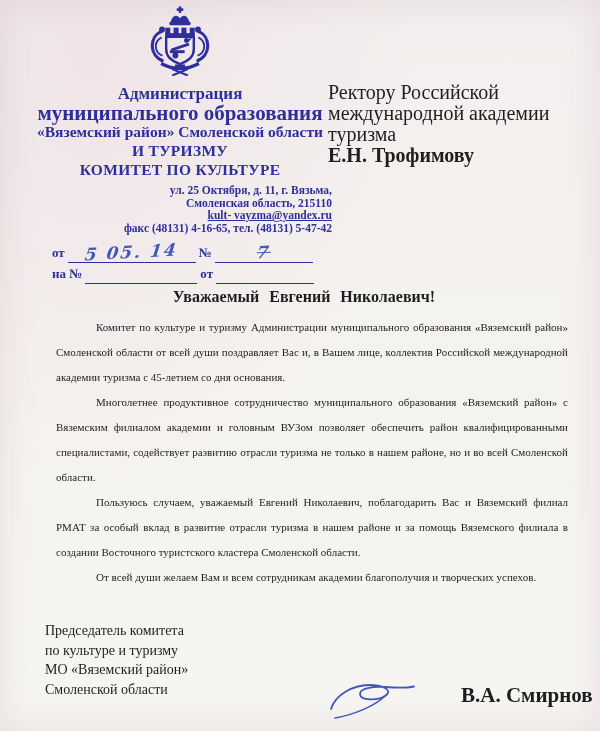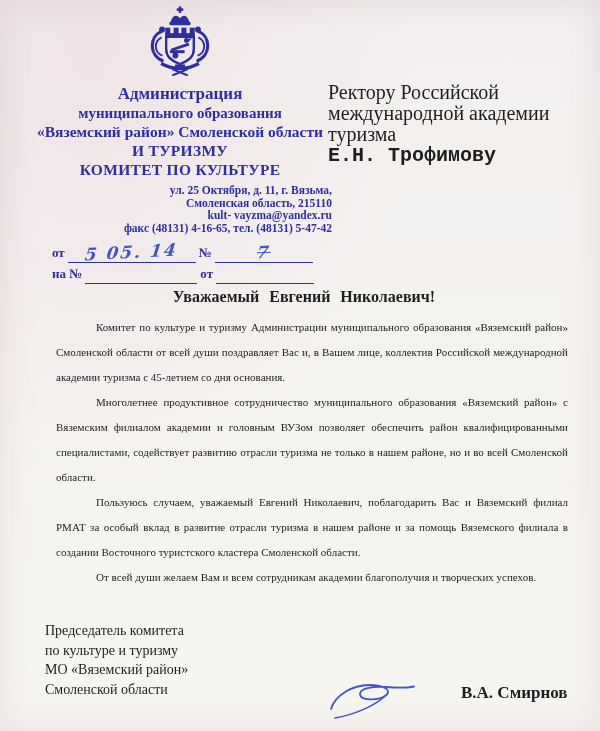--- a/index.html
+++ b/index.html
@@ -26,25 +26,25 @@
   
   .letterhead {
     position: absolute;
     left: 28px; top: 6px;
     width: 304px;
     text-align: center;
     color: var(--letterhead_blue);
   }
   .emblem { display: block; margin: 0 auto 8px auto; color: var(--letterhead_blue); }
   .lh-org1 { font-size: 17px; line-height: 20px; font-weight: 600; }
-  .lh-org2 { font-size: 15px; line-height: 18px; font-weight: 600; }
+  .lh-org2 { font-size: 21px; line-height: 18px; font-weight: 600; }
   .lh-org3 { font-size: 15.5px; line-height: 19px; font-weight: 600; white-space: nowrap; }
   .lh-com  { font-size: 15.5px; line-height: 19px; font-weight: 600; letter-spacing: .3px; }
   .lh-addr { margin-top: 5px; font-size: 11.5px; line-height: 12.5px; font-weight: 600; text-align: right; }
-  .lh-email { }
+  .lh-email { text-decoration: underline; }
 
   .ref { margin-top: 9px; text-align: left; padding-left: 24px; font-weight: 600; }
   .ref-row { height: 21px; font-size: 13px; white-space: nowrap; }
   .ref-label { display: inline-block; vertical-align: bottom; padding-bottom: 2px; }
   .ref-line {
     display: inline-block; vertical-align: bottom;
     border-bottom: 1.4px solid var(--letterhead_blue);
     height: 20px; margin: 0 3px;
     text-align: center; position: relative;
   }
@@ -61,21 +61,21 @@
   }
   .hand-crossed { text-decoration: line-through; text-decoration-thickness: 1.3px; }
 
   
   .recipient {
     position: absolute;
     left: 328px; top: 82px;
     width: 250px;
     font-size: 20px; line-height: 21px;
   }
-  .recipient-name { font-weight: bold; font-family: Liberation Mono, monospace; }
+  .recipient-name { font-weight: bold; }
 
   
   .body-block {
     position: absolute;
     left: 40px; top: 288px;
     width: 528px;
   }
   .salutation {
     text-align: center;
     font-weight: bold;
@@ -97,21 +97,21 @@
     left: 45px; top: 621px;
     width: 522px; height: 100px;
   }
   .sign-title { font-size: 14px; line-height: 19.5px; width: 230px; }
   .signature-svg {
     position: absolute; left: 278px; top: 54px;
     color: var(--ink_blue);
   }
   .sign-name {
     position: absolute; left: 416px; top: 62px;
-    font-weight: bold; font-size: 17px; white-space: nowrap;
+    font-weight: bold; font-size: 21px; white-space: nowrap;
   }
 </style>
 </head>
 <body>
 
 <div class="page">
 
   <div class="letterhead">
 
     <svg class="emblem" viewBox="0 0 80 76" width="74" height="70" aria-hidden="true">

